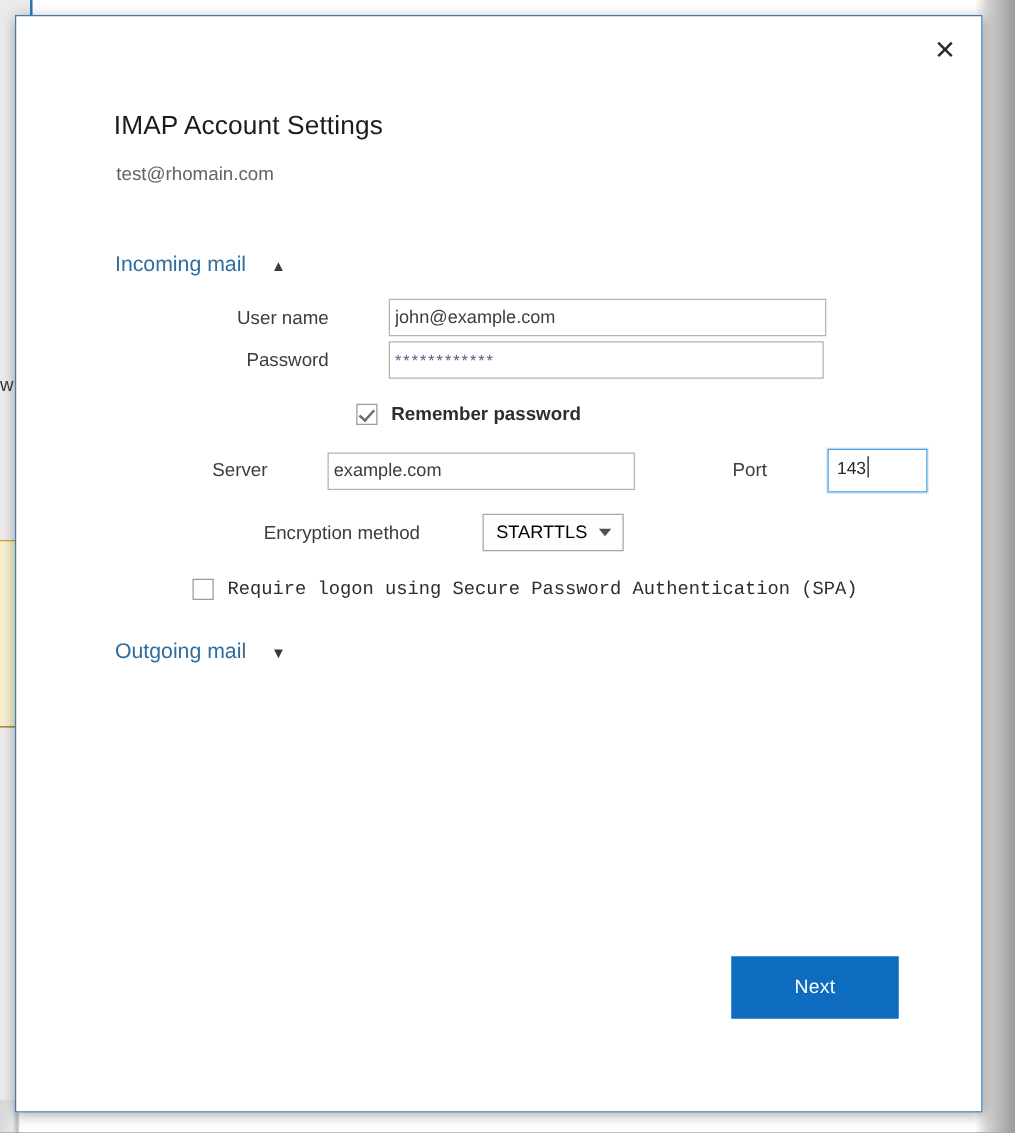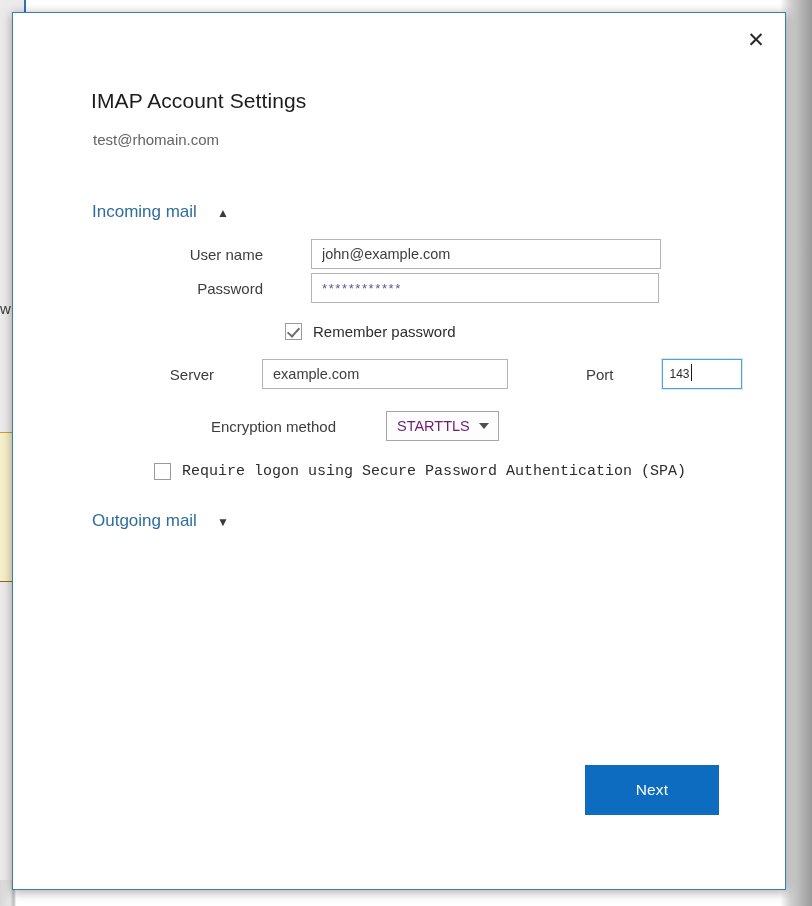--- a/index.html
+++ b/index.html
@@ -131,21 +131,21 @@
     text-align: right;
     white-space: nowrap;
   }
   .text-input {
     box-sizing: border-box;
     height: 30px;
     border: 1px solid #b4b4b4;
     background: #ffffff;
     font-size: 14.5px;
     color: #3d3d3d;
-    padding: 0 10px;
+    padding: 0 4px;
     font-family: "Liberation Sans", sans-serif;
     outline: none;
     line-height: 28px;
   }
 
   #username-row { left: 142px; top: 226px; }
   #username-row .field-label { width: 108px; }
   #username-input { width: 350px; margin-left: 12px; }
 
   #password-row { left: 142px; top: 260px; }
@@ -169,64 +169,64 @@
     width: 1px;
     height: 17px;
     background: #1a1a1a;
     vertical-align: -3px;
     margin-left: 1px;
   }
   #port-value-wrap {
     box-sizing: border-box;
     width: 80px;
     margin-left: 12px;
-    height: 30px;
+    height: 35px;
     border: 1px solid #4aa3df;
     box-shadow: 0 0 0 1px #d6e9f7;
     background: #fff;
-    font-size: 12px;
+    font-size: 14px;
     color: #2a2a2a;
     padding: 0 7px;
     line-height: 28px;
     white-space: nowrap;
   }
 
   #encryption-row { left: 141px; top: 398px; }
   #encryption-row .field-label { width: 182px; }
   #encryption-select {
     box-sizing: border-box;
     margin-left: 14px;
     width: 113px;
     height: 30px;
     border: 1px solid #a6a6a6;
     background: #fdfdfd;
     display: flex;
     align-items: center;
     justify-content: space-between;
     padding: 0 9px 0 10px;
     font-size: 14.5px;
-    color: #701a75;
+    color: #000000;
     cursor: pointer;
   }
   .select-arrow {
     width: 0; height: 0;
     border-left: 5px solid transparent;
     border-right: 5px solid transparent;
     border-top: 6px solid #4f4f4f;
   }
 
   
   .checkbox-row {
     position: absolute;
     display: flex;
     align-items: center;
     gap: 11px;
     cursor: pointer;
   }
-  #remember-password-row { left: 272px; top: 310px; }
+  #remember-password-row { left: 272px; top: 310px; font-weight: bold; }
   #spa-row { left: 141px; top: 450px; font-family: Liberation Mono, monospace; }
 
   .checkbox {
     box-sizing: border-box;
     width: 17px;
     height: 17px;
     border: 1px solid #9a9a9a;
     background: #fff;
     position: relative;
     flex: none;

